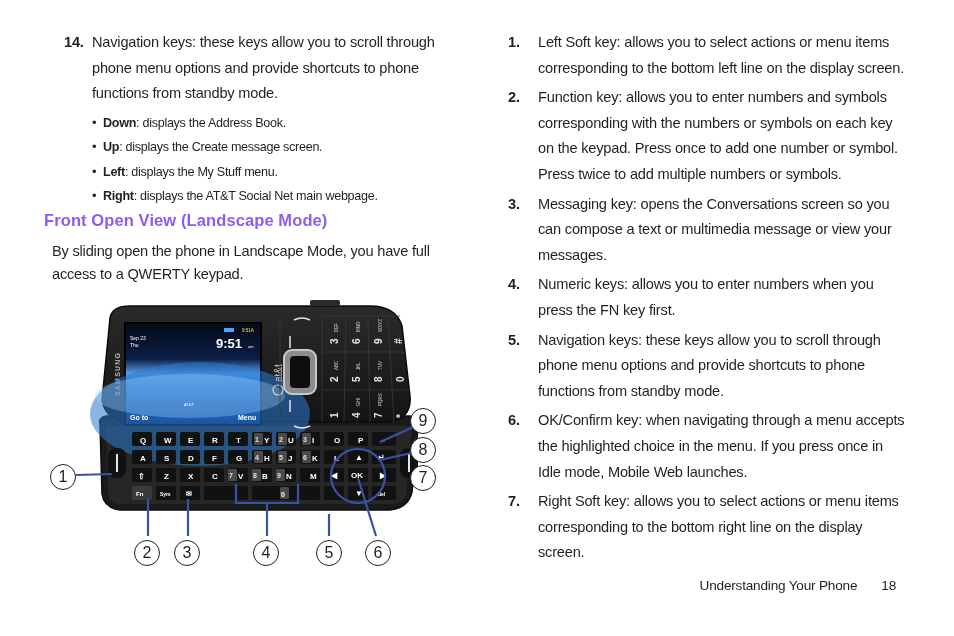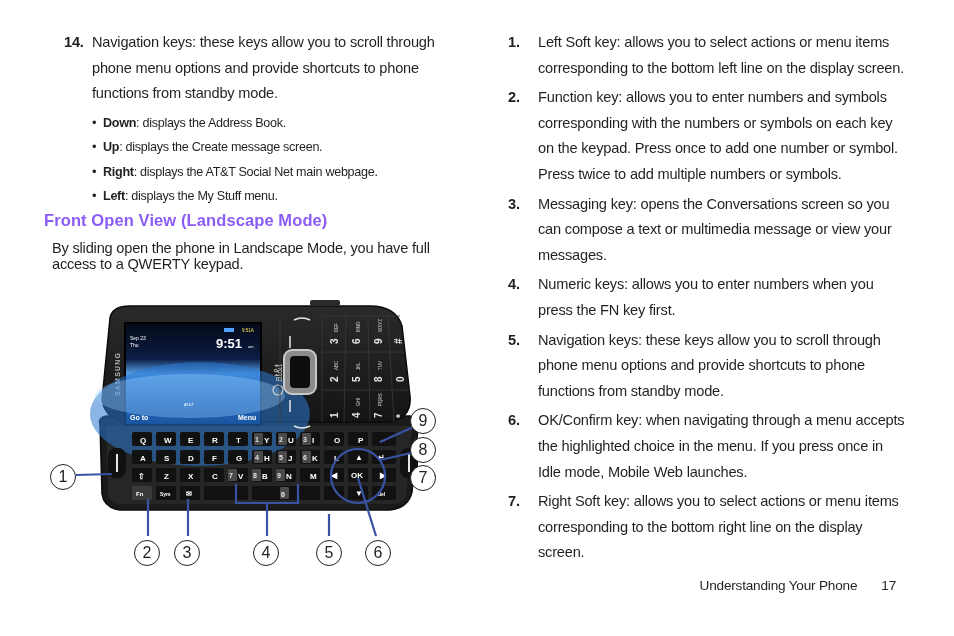--- a/index.html
+++ b/index.html
@@ -13,21 +13,21 @@
   .item .num { position:absolute; left:0; top:0; font-weight:bold; }
   .item b { font-weight:normal; }
   .left-col .item { padding-left:52px; }
   .left-col .item .num { left:24px; }
 
   .bullets { list-style:none; margin:4px 0 0 0; padding:0 0 0 63px; }
   .bullets li { position:relative; font-size:12.6px; line-height:24.5px; letter-spacing:-0.3px; }
   .bullets li::before { content:"\2022"; position:absolute; left:-11px; top:0; font-size:13px; }
 
   .section-title { position:absolute; left:44px; top:211px; font-size:16.5px; font-weight:bold; color:#8b5cf6; letter-spacing:0.1px; }
-  .intro { position:absolute; left:52px; top:240px; width:380px; font-size:14.6px; line-height:16px; letter-spacing:-0.2px; }
+  .intro { position:absolute; left:52px; top:240px; width:380px; font-size:14.6px; line-height:23px; letter-spacing:-0.2px; }
 
   .r-item { margin-bottom:4px; }
 
   .footer { position:absolute; top:578px; right:58px; font-size:13.6px; letter-spacing:-0.2px; }
   .footer .page { margin-left:24px; }
 
   
   .diagram { position:absolute; left:40px; top:296px; width:420px; height:290px; }
   .callout { position:absolute; width:24px; height:24px; border:1.6px solid #231f20; border-radius:50%;
              font-size:16px; line-height:24px; text-align:center; background:#fff; }
@@ -39,22 +39,22 @@
 <body>
 
 <div class="col left-col">
   <div class="item">
     <span class="num">14.</span>
     <b>Navigation keys</b><span>: these keys allow you to scroll through phone menu options and provide shortcuts to phone functions from standby mode.</span>
   </div>
   <ul class="bullets">
     <li><b>Down</b><span>: displays the Address Book.</span></li>
     <li><b>Up</b><span>: displays the Create message screen.</span></li>
+    <li><b>Left</b><span>: displays the My Stuff menu.</span></li>
     <li><b>Right</b><span>: displays the AT&amp;T Social Net main webpage.</span></li>
-    <li><b>Left</b><span>: displays the My Stuff menu.</span></li>
   </ul>
 </div>
 
 <div class="section-title">Front Open View (Landscape Mode)</div>
 <div class="intro">By sliding open the phone in Landscape Mode, you have full access to a QWERTY keypad.</div>
 
 <div class="diagram">
   <svg width="420" height="290" viewBox="0 0 420 290">
     <defs>
       <linearGradient id="earth" x1="0" y1="0" x2="0" y2="1">
@@ -307,14 +307,14 @@
     <span class="num">6.</span>
     <b>OK/Confirm key</b><span>: when navigating through a menu accepts the highlighted choice in the menu. If you press once in Idle mode, Mobile Web launches.</span>
   </div>
   <div class="item r-item">
     <span class="num">7.</span>
     <b>Right Soft key</b><span>: allows you to select actions or menu items corresponding to the bottom right line on the display screen.</span>
   </div>
 </div>
 
 <div class="footer">
-  <span>Understanding Your Phone</span><span class="page">17</span>
+  <span>Understanding Your Phone</span><span class="page">18</span>
 </div>
 
 </body></html>

